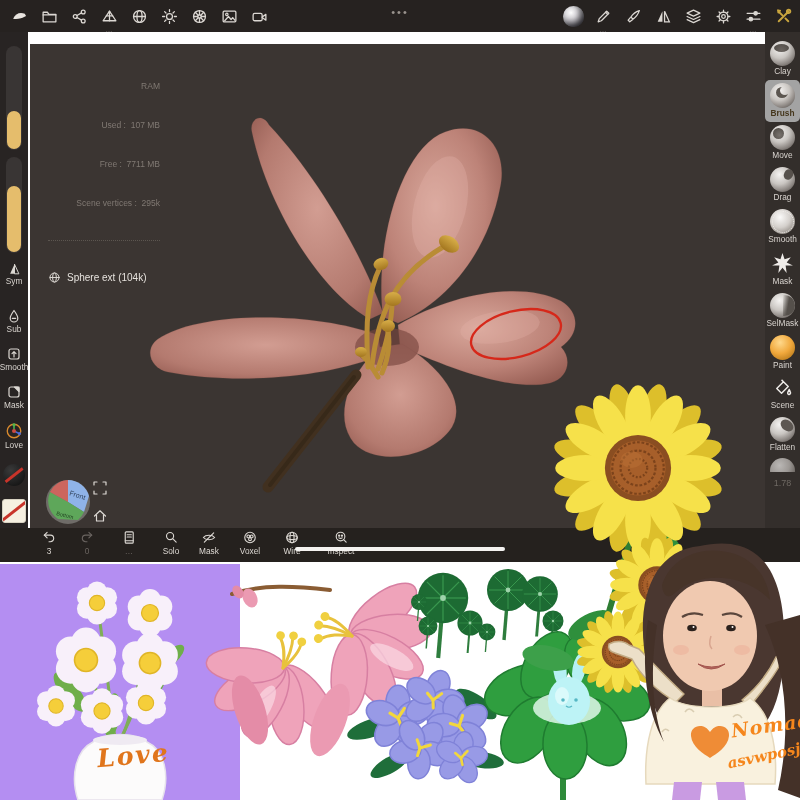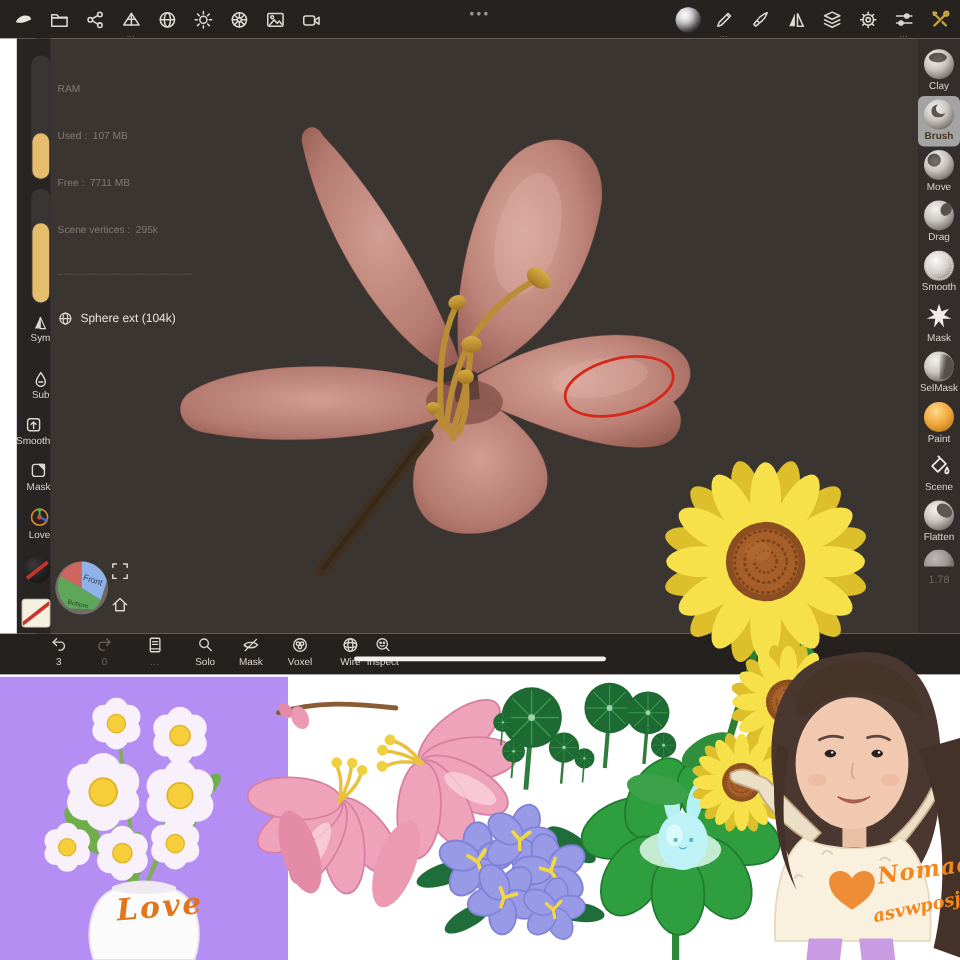--- a/index.html
+++ b/index.html
@@ -11,29 +11,29 @@
   .tb-group{position:absolute;top:0;height:32px;display:flex;align-items:center;}
   .tb-btn{width:30px;height:32px;display:flex;align-items:center;justify-content:center;position:relative;}
   .tb-btn svg{display:block;}
   .icn{stroke:#dcd8d3;fill:none;stroke-width:1.2;stroke-linecap:round;stroke-linejoin:round;}
   .dots-under{position:absolute;bottom:0px;left:50%;transform:translateX(-50%);font-size:7px;color:#8d8782;line-height:5px;}
   #center-dots{position:absolute;left:50%;top:6px;transform:translateX(-50%);color:#9a948e;font-size:11px;letter-spacing:2px;}
   .matball{width:21px;height:21px;border-radius:50%;
     background:radial-gradient(circle at 38% 32%,#ffffff,#d2d0d4 28%,#96949a 55%,#504e56 78%,#2c2b31);
     box-shadow:inset -3px -3px 5px rgba(0,0,0,.45), inset 3px 4px 4px rgba(255,255,255,.25);}
   
-  #canvas{position:absolute;left:30px;top:32px;width:735px;height:496px;background:#3b3532;z-index:1;}
+  #canvas{position:absolute;left:30px;top:44px;width:735px;height:496px;background:#3b3532;z-index:1;text-align:right;}
   #stats{position:absolute;left:18px;top:10px;color:#807973;font-size:8.5px;line-height:13px;white-space:pre;}
   #stats .sep{border-top:1px dotted #5c5650;width:112px;margin:4px 0 3px 0;}
   #scene-item{display:flex;align-items:center;gap:6px;color:#e6e2dd;font-size:10px;margin-top:1px;}
   
   #navcluster{position:absolute;left:14px;top:434px;}
   
-  #leftbar{position:absolute;left:14px;top:32px;width:28px;height:496px;background:#282423;z-index:20;
-           display:flex;flex-direction:column;align-items:flex-end;}
+  #leftbar{position:absolute;left:0;top:32px;width:28px;height:496px;background:#282423;z-index:20;
+           display:flex;flex-direction:column;align-items:center;}
   .slider{width:16px;border-radius:8px;background:#393534;position:relative;}
   .handle{position:absolute;left:1px;width:14px;border-radius:7px;background:#e5bd6c;}
   .ltool{display:flex;flex-direction:column;align-items:center;margin-top:9px;}
   .lbl{font-size:8.3px;color:#d9d4cf;text-align:center;margin-top:0;}
   .swatch-circ{width:22px;height:22px;border-radius:50%;background:radial-gradient(circle at 35% 30%,#3a3a3a,#0c0c0c);position:relative;overflow:hidden;}
   .swatch-sq{width:22px;height:22px;border-radius:3px;background:#f6f0e1;position:relative;overflow:hidden;border:1px solid #d8d2c2;}
   .redline{position:absolute;left:-4px;top:9px;width:32px;height:3px;background:#c8342a;transform:rotate(-38deg);}
   
   #rightbar{position:absolute;left:765px;top:32px;width:35px;height:496px;background:#332e2b;z-index:20;
             display:flex;flex-direction:column;align-items:center;padding-top:6px;box-sizing:border-box;}
@@ -495,21 +495,21 @@
     <div class="bb-btn" style="left:273px;">
       <svg width="16" height="15" viewBox="0 0 16 16">
           <g class="icn">
             <circle cx="8" cy="8" r="5.6"></circle>
             <ellipse cx="8" cy="8" rx="5.6" ry="2.2"></ellipse>
             <ellipse cx="8" cy="8" rx="2.2" ry="5.6"></ellipse>
           </g>
         </svg>
       <span class="bb-lbl">Wire</span>
     </div>
-    <div class="bb-btn" style="left:300px;">
+    <div class="bb-btn" style="left:322px;">
       <svg width="16" height="15" viewBox="0 0 16 16">
           <g class="icn">
             <circle cx="7.5" cy="7" r="4.6"></circle>
             <path d="M10.8,10.3 L13.5,13"></path>
             <circle cx="6" cy="6" r="0.6" fill="#dcd8d3"></circle>
             <circle cx="9" cy="6" r="0.6" fill="#dcd8d3"></circle>
             <path d="M5.8,8.3 C6.6,9.2 8.4,9.2 9.2,8.3"></path>
           </g>
         </svg>
       <span class="bb-lbl">Inspect</span>

